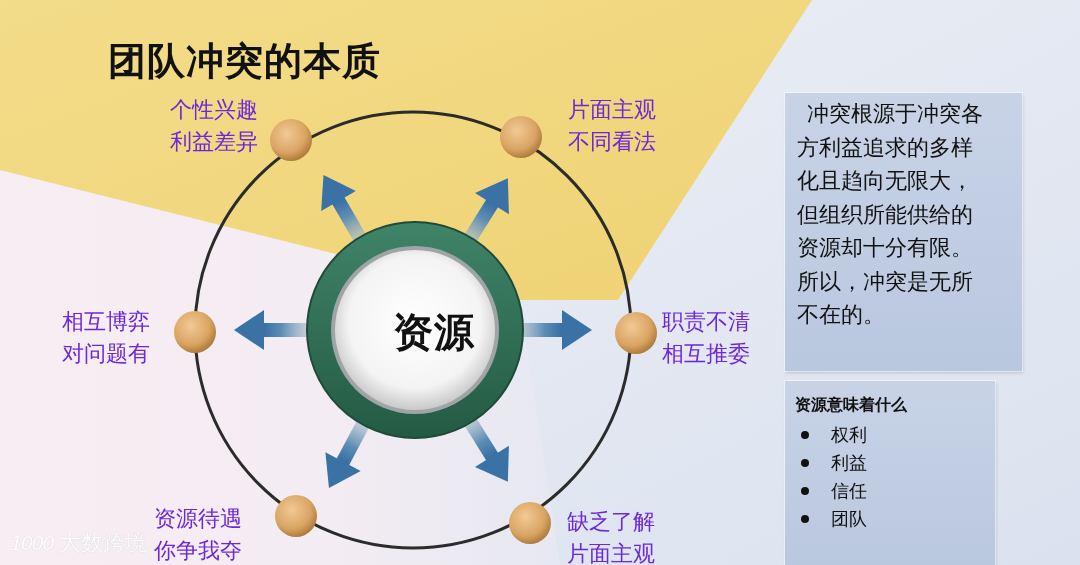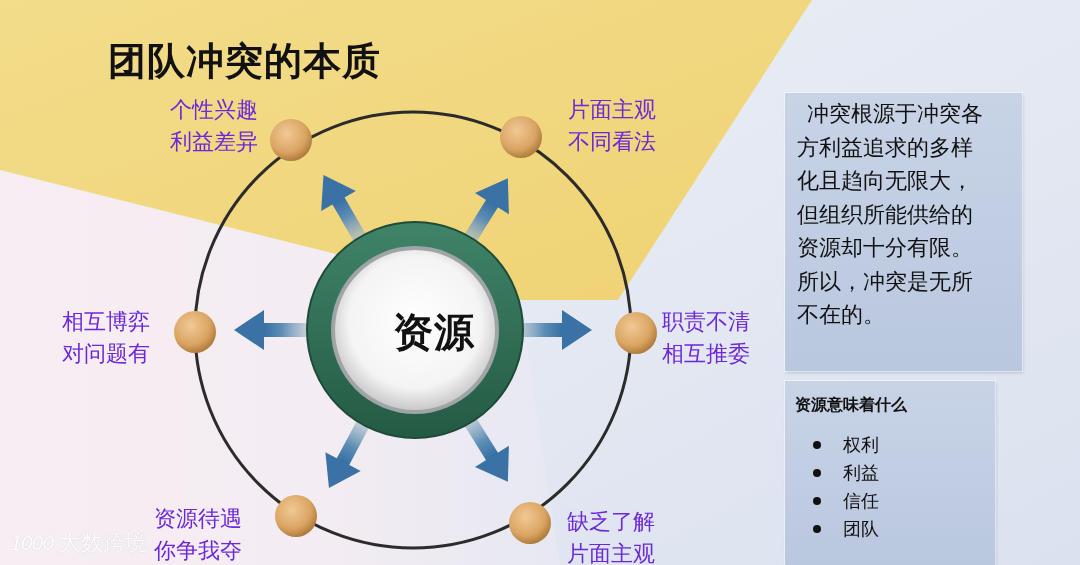--- a/index.html
+++ b/index.html
@@ -23,21 +23,21 @@
     }
     .box {
       position: absolute; background: linear-gradient(180deg, #c8d3e6 0%, #b9c7df 100%);
       box-shadow: 0 0 0 1px rgba(255,255,255,0.5), 1px 2px 3px rgba(80,90,120,0.25);
       color: #111;
     }
     .box1 { left: 785px; top: 93px; width: 237px; height: 278px; padding: 4px 0 0 12px; box-sizing: border-box; }
     .box1 p { margin: 0; font-size: 22px; line-height: 33.5px; text-indent: 10px; word-break: break-all; width: 190px; }
     .box2 { left: 785px; top: 381px; width: 210px; height: 190px; padding: 10px 0 0 10px; box-sizing: border-box; }
     .box2 h3 { margin: 0 0 2px 0; font-size: 16px; font-weight: bold; line-height: 28px; }
-    .box2 ul { list-style: none; margin: 12px; padding: 0; }
+    .box2 ul { list-style: none; margin: 0; padding: 0; }
     .box2 li { font-size: 18px; line-height: 28px; display: flex; align-items: center; }
     .box2 li .dot { width: 8px; height: 8px; border-radius: 50%; background: #111; margin: 0 22px 0 6px; display: inline-block; }
     .watermark {
       position: absolute; left: 10px; top: 528px; color: #ffffff; font-size: 22px;
       display: flex; align-items: center; gap: 6px; opacity: 0.9;
       text-shadow: 0 0 1px rgba(150,150,160,0.6);
     }
     .watermark .logo { font-size: 20px; font-style: italic; letter-spacing: -2px; }
   </style>
 </head>

